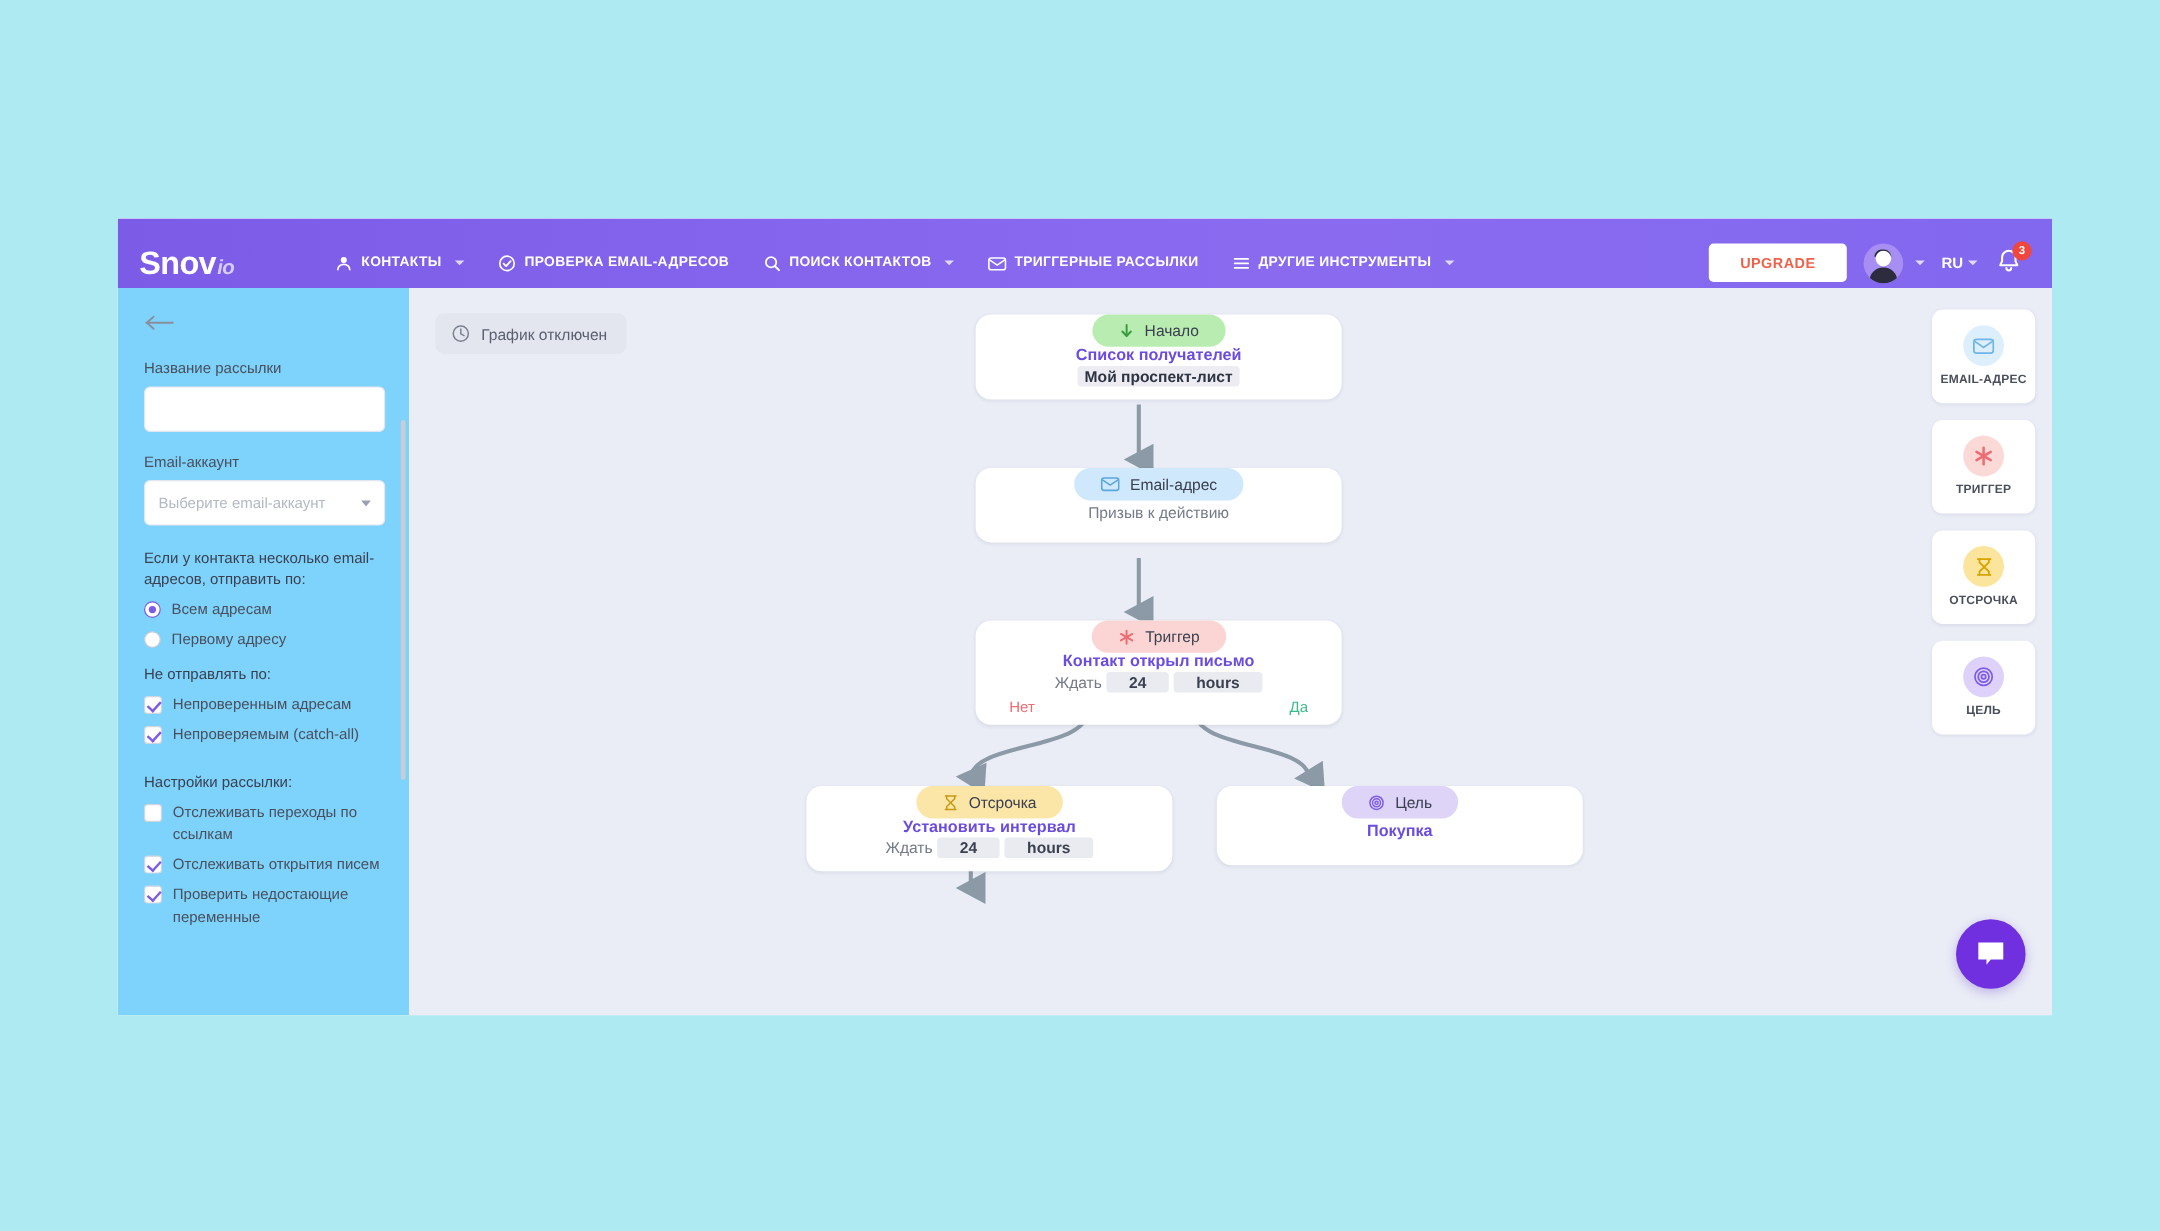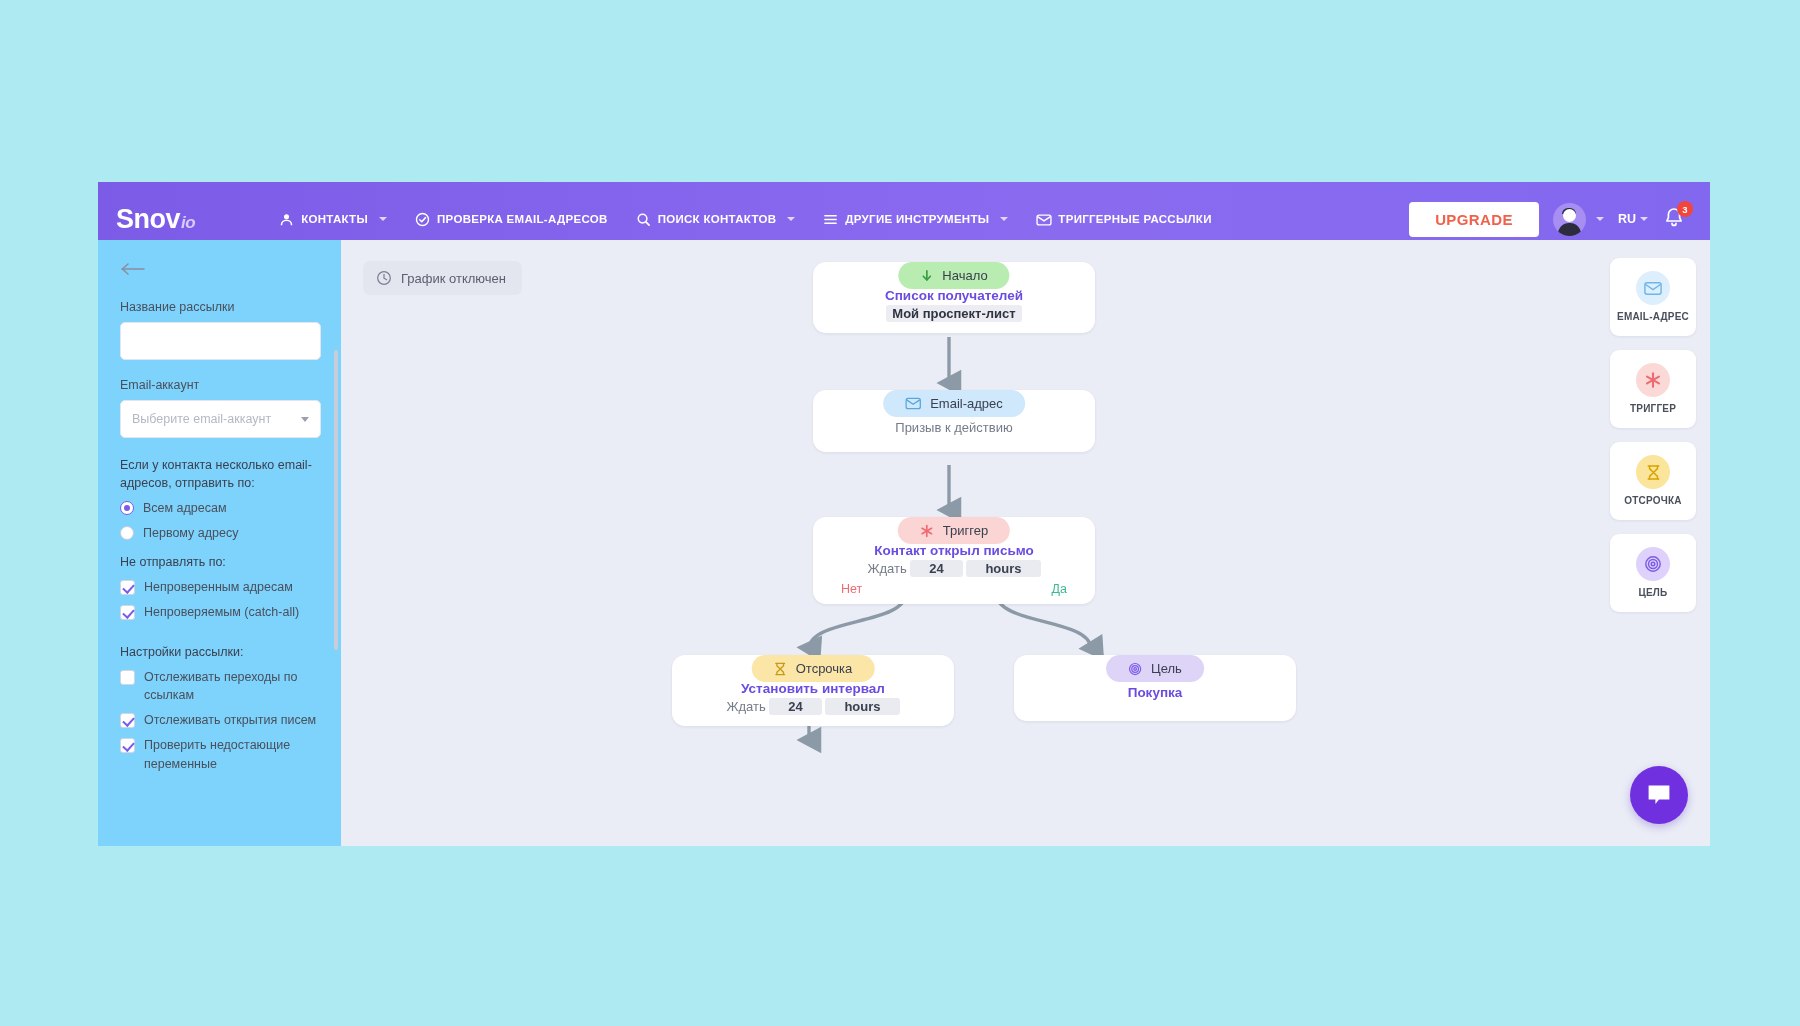--- a/index.html
+++ b/index.html
@@ -35,21 +35,21 @@
     letter-spacing:0.3px; padding: 0 14px; height:58px;
     white-space:nowrap; cursor:pointer; position:relative;
   }
   .nav-item.active::after{
     content:""; position:absolute; left:14px; right:14px; bottom:0; height:3px; background:#ffffff;
   }
   .nav-ico { width:15px; height:15px; display:inline-block; flex:0 0 auto;}
   .caret { width:0;height:0;border-left:4px solid transparent;border-right:4px solid transparent;border-top:4px solid rgba(255,255,255,.75); margin-left:4px;}
   .nav-right { margin-left:auto; display:flex; align-items:center; gap:14px; padding-right:6px;}
   .upgrade-btn{
-    background:#fff; color:#f0614b; font-size:15px; font-weight:bold; letter-spacing:.4px;
+    background:#fff; color:#f0614b; font-size:12px; font-weight:bold; letter-spacing:.4px;
     border-radius:4px; padding:9px 26px; cursor:pointer; white-space:nowrap;
   }
   .avatar-wrap{display:flex;align-items:center;gap:6px;cursor:pointer;}
   .avatar{width:33px;height:33px;border-radius:50%;background:#a68ef3;position:relative;overflow:hidden;}
   .avatar .head{position:absolute;width:13px;height:13px;border-radius:50%;background:#fff;left:10px;top:6px;}
   .avatar .body{position:absolute;width:23px;height:14px;border-radius:11px 11px 0 0;background:#2c2c3e;left:5px;top:20px;}
   .avatar .hair{position:absolute;width:14px;height:6px;border-radius:7px 7px 0 0;background:#2c2c3e;left:9.5px;top:5px;}
   .lang{color:#fff;font-size:12.5px;font-weight:bold;display:flex;align-items:center;cursor:pointer;}
   .bell-wrap{position:relative;cursor:pointer;width:26px;height:26px;}
   .badge{
@@ -96,21 +96,21 @@
 
   
   .canvas{flex:1; background:#eaedf6; position:relative; overflow:hidden;}
   .chip{
     position:absolute; left:22px; top:21px;
     background:#e3e6ee; border-radius:7px; padding:9px 16px 9px 13px;
     display:flex;align-items:center;gap:9px;font-size:13px;color:#5b6070;cursor:pointer;
   }
   .flow{position:absolute; left:0; top:0; width:100%; height:100%;}
 
-  .node{position:absolute; width:282px;}
+  .node{position:absolute; width:305px;}
   .node-card{
     background:#fff;border-radius:13px;padding:26px 14px 12px;
     box-shadow:0 1px 3px rgba(40,50,80,.09);
     text-align:center; min-height:62px;
   }
   .node-badge{
     position:absolute; left:50%; transform:translateX(-50%); top:0;
     border-radius:14px; height:27px; padding:0 22px;
     display:flex;align-items:center;gap:9px;
     font-size:13px; color:#3b4050; white-space:nowrap; z-index:3;
@@ -177,44 +177,44 @@
 
       <div class="nav-item">
         <span class="nav-ico">
           <svg viewBox="0 0 16 16" width="15" height="15">
               <circle cx="7" cy="7" r="4.6" fill="none" stroke="#fff" stroke-width="1.6"></circle>
               <line x1="10.5" y1="10.5" x2="14" y2="14" stroke="#fff" stroke-width="1.8" stroke-linecap="round"></line>
             </svg>
         </span>
         <span>ПОИСК КОНТАКТОВ</span>
         <span class="caret"></span>
+      </div>
+
+      <div class="nav-item active">
+        <span class="nav-ico">
+          <svg viewBox="0 0 18 16" width="16" height="15">
+              <rect x="1.2" y="3" width="15.6" height="11" rx="2.2" fill="none" stroke="#fff" stroke-width="1.5"></rect>
+              <path d="M2.2 5l6.8 4.6L15.8 5" fill="none" stroke="#fff" stroke-width="1.5" stroke-linecap="round"></path>
+            </svg>
+        </span>
+        <span>ТРИГГЕРНЫЕ РАССЫЛКИ</span>
       </div>
 
       <div class="nav-item">
         <span class="nav-ico">
           <svg viewBox="0 0 16 16" width="15" height="15">
               <g stroke="#fff" stroke-width="1.6" stroke-linecap="round">
                 <line x1="2" y1="4" x2="14" y2="4"></line>
                 <line x1="2" y1="8" x2="14" y2="8"></line>
                 <line x1="2" y1="12" x2="14" y2="12"></line>
               </g>
             </svg>
         </span>
         <span>ДРУГИЕ ИНСТРУМЕНТЫ</span>
         <span class="caret"></span>
-      </div>
-
-      <div class="nav-item active">
-        <span class="nav-ico">
-          <svg viewBox="0 0 18 16" width="16" height="15">
-              <rect x="1.2" y="3" width="15.6" height="11" rx="2.2" fill="none" stroke="#fff" stroke-width="1.5"></rect>
-              <path d="M2.2 5l6.8 4.6L15.8 5" fill="none" stroke="#fff" stroke-width="1.5" stroke-linecap="round"></path>
-            </svg>
-        </span>
-        <span>ТРИГГЕРНЫЕ РАССЫЛКИ</span>
       </div>
     </div>
 
     <div class="nav-right">
       <div class="upgrade-btn">UPGRADE</div>
 
       <div class="avatar-wrap">
         <div class="avatar">
           <div class="hair"></div>
             <div class="head"></div>

